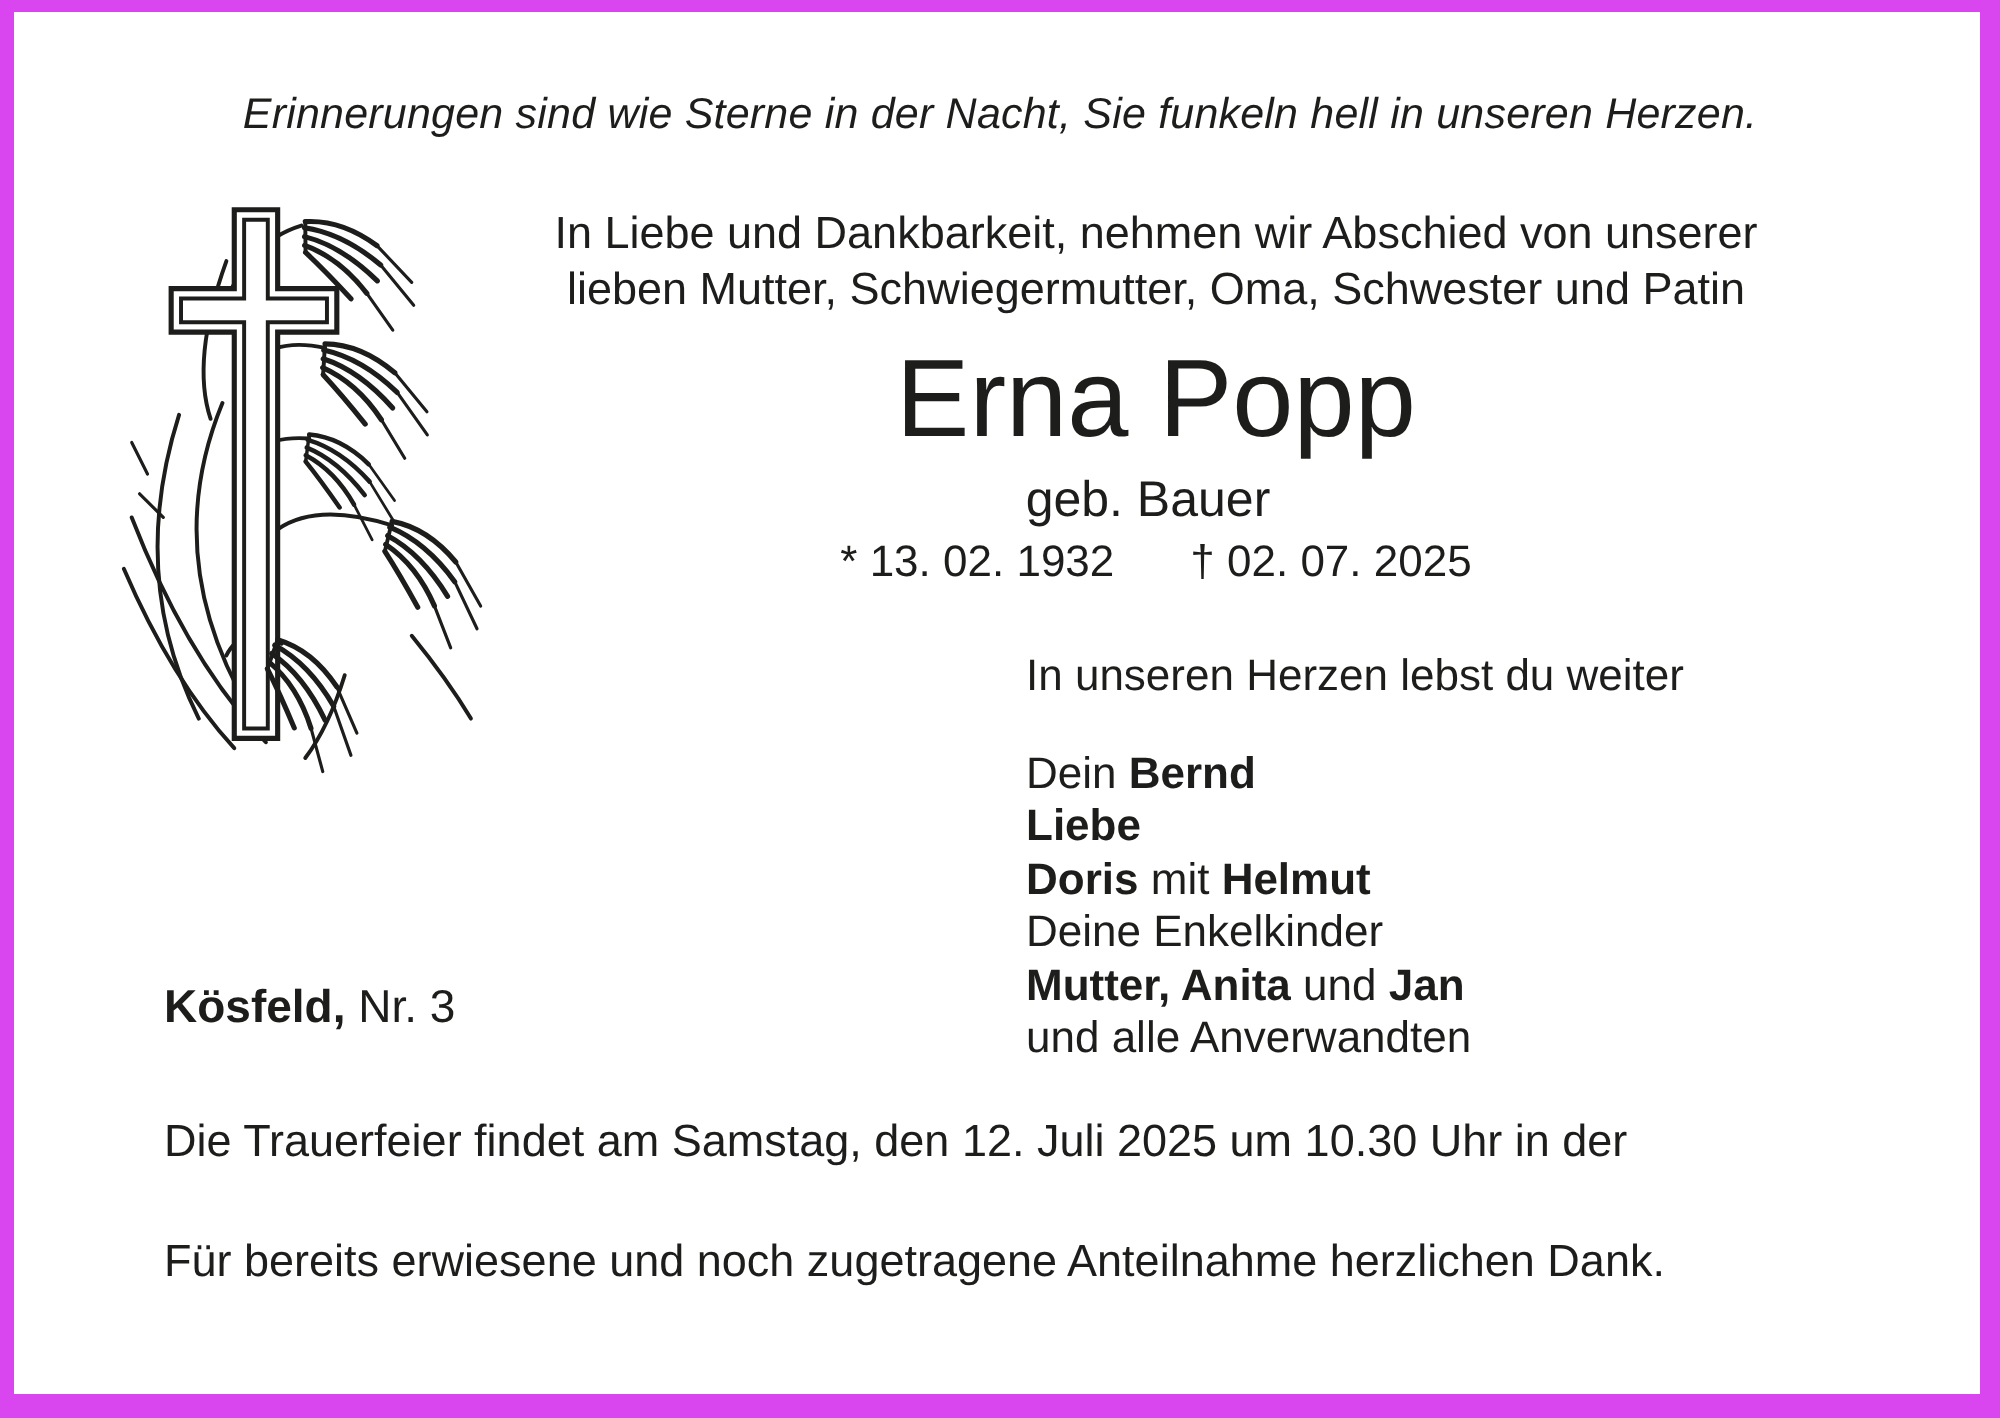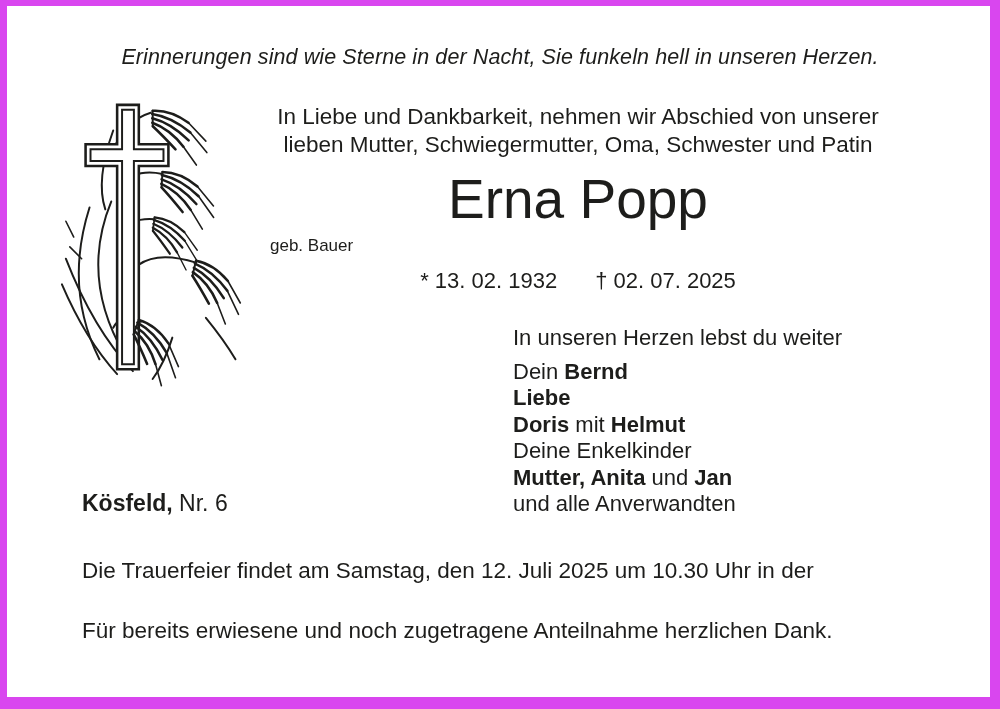--- a/index.html
+++ b/index.html
@@ -30,34 +30,35 @@
     text-align:center;
     font-size:22.5px;line-height:28px;
   }
   .deceased-name{
     left:255px;top:168px;width:646px;
     text-align:center;
     font-size:55px;line-height:62px;
     font-weight:400;
   }
   .maiden{
-    left:270px;top:236px;width:646px;
-    font-size:17px;
+    left:251px;top:236px;width:646px;
+    text-align:center;
+    font-size:25px;
   }
   .dates{
     left:255px;top:268px;width:646px;
     text-align:center;
     font-size:22px;
   }
   .dates .death{margin-left:38px;}
   .memorial{
     left:513px;top:325px;width:420px;
     font-size:22px;line-height:26.5px;
   }
-  .memorial .intro{margin-bottom:7px;}
+  .memorial .intro{margin-bottom:22px;}
   .b{font-weight:700;}
   .residence{
     left:82px;top:490px;
     font-size:23px;
   }
   .funeral{
     left:82px;top:557px;width:800px;
     font-size:22.5px;line-height:28.5px;
   }
   .thanks{
@@ -131,20 +132,20 @@
   <div class="abs memorial">
     <div class="intro">In unseren Herzen lebst du weiter</div>
     <div><span>Dein </span><span class="b">Bernd</span></div>
     <div><span class="b">Liebe</span></div>
     <div><span class="b">Doris</span><span> mit </span><span class="b">Helmut</span></div>
     <div><span>Deine Enkelkinder</span></div>
     <div><span class="b">Mutter, Anita</span><span> und </span><span class="b">Jan</span></div>
     <div><span>und alle Anverwandten</span></div>
   </div>
 
-  <div class="abs residence"><span class="b">Kösfeld,</span><span> Nr. 6</span></div>
+  <div class="abs residence"><span class="b">Kösfeld,</span><span> Nr. 3</span></div>
 
   <div class="abs funeral">
     <div>Die Trauerfeier findet am Samstag, den 12. Juli 2025 um 10.30 Uhr in der</div>
   </div>
 
   <div class="abs thanks">Für bereits erwiesene und noch zugetragene Anteilnahme herzlichen Dank.</div>
 </div>
 
 </body></html>

